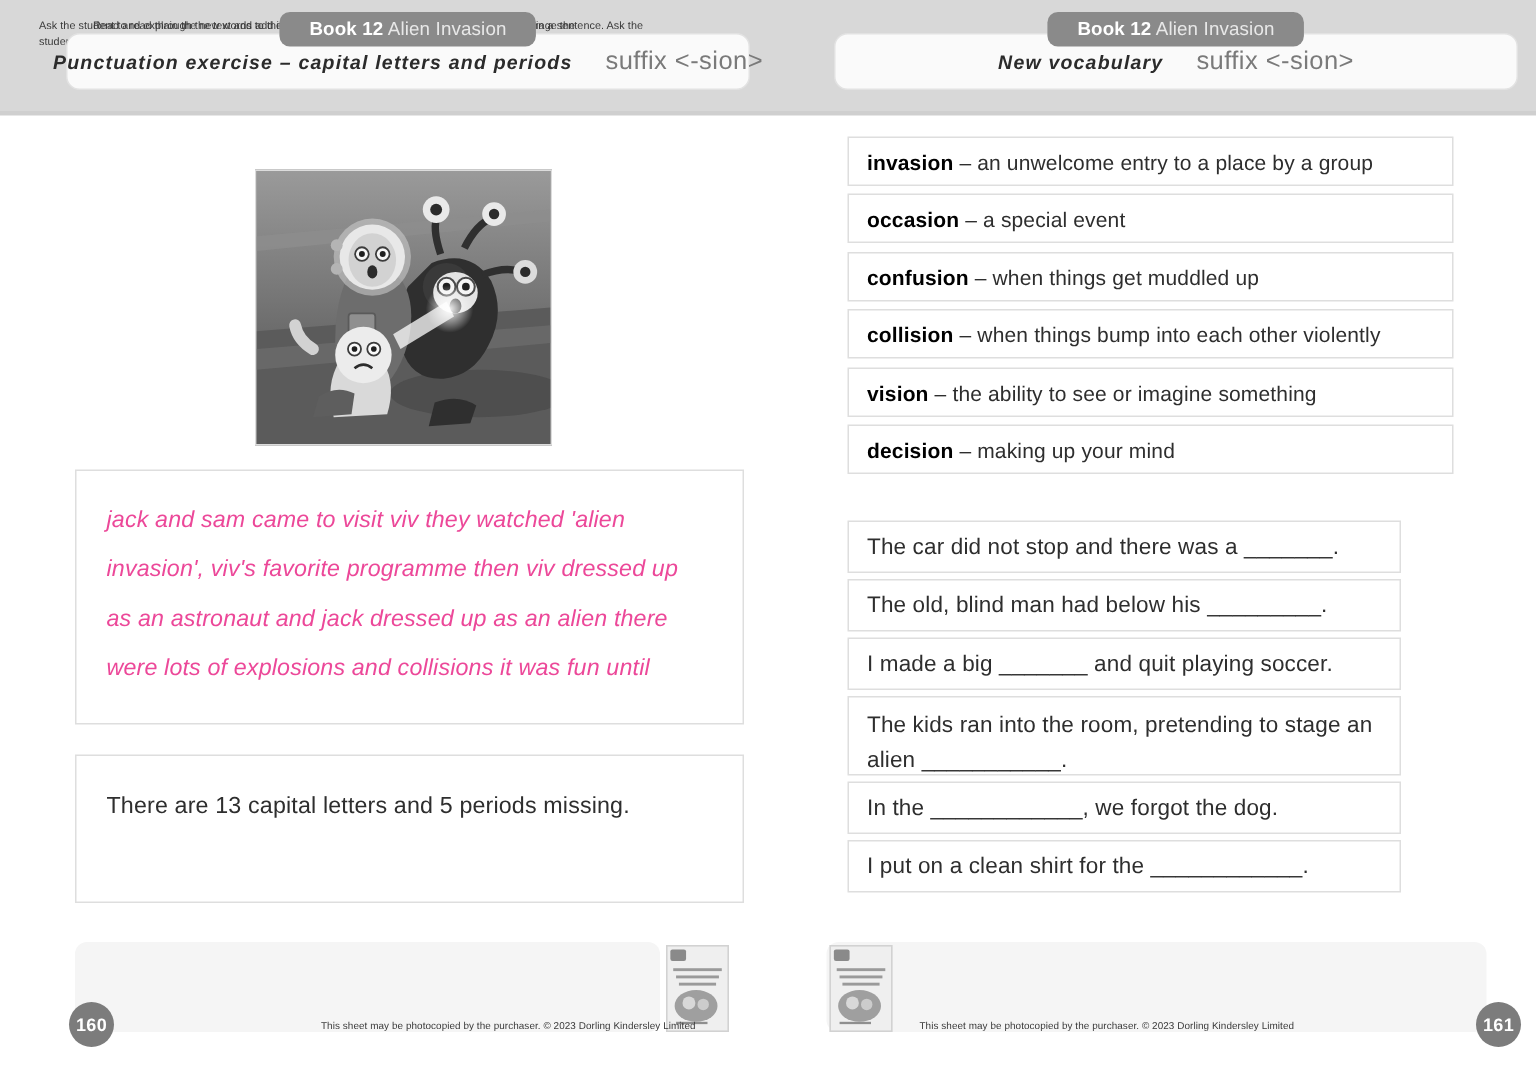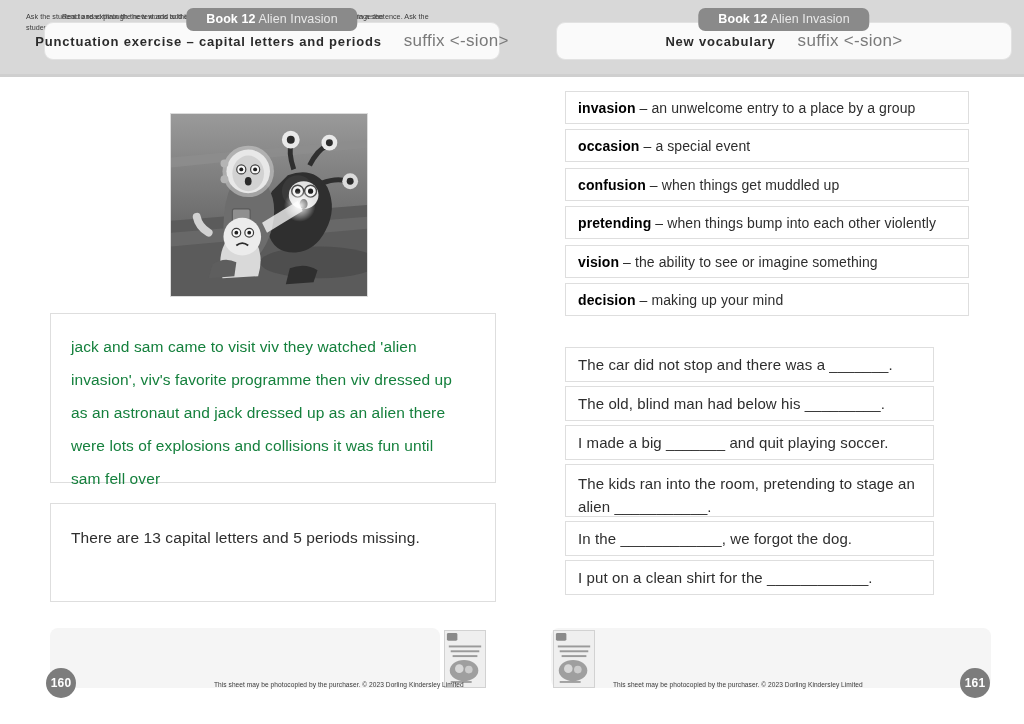--- a/index.html
+++ b/index.html
@@ -81,20 +81,21 @@
     justify-content: center;
     gap: 22px;
     z-index: 2;
   }
   .header-title {
     font-size: 13px;
     font-weight: bold;
     color: #2b2b2b;
     letter-spacing: .8px;
     white-space: nowrap;
+    font-style: italic;
   }
   .header-suffix {
     font-size: 17px;
     color: #7a7a7a;
     letter-spacing: .3px;
     white-space: nowrap;
   }
 
   
   .illustration-wrap {
@@ -115,24 +116,25 @@
     background: #ffffff;
     border: 1px solid #dedede;
   }
   .passage-box {
     left: 34px; top: 313px;
     width: 446px; height: 170px;
     padding: 16px 20px 0 20px;
   }
   .passage-line {
     font-size: 15.5px;
-    color: #15803d;
+    color: #ec4899;
     line-height: 33px;
     letter-spacing: .1px;
     white-space: nowrap;
+    font-style: italic;
   }
   .instruction-box {
     left: 34px; top: 503px;
     width: 446px; height: 99px;
     padding: 17px 20px 0 20px;
   }
   .instruction-line {
     font-size: 15.5px;
     color: #2e2e2e;
     line-height: 34px;
@@ -228,21 +230,21 @@
     color: #ffffff;
     font-size: 12px;
     font-weight: bold;
     display: flex;
     align-items: center;
     justify-content: center;
     letter-spacing: .2px;
     text-align: right;
   }
   .page-badge-left  { left: 30px;  top: 668px; }
-  .page-badge-right { left: 960px; top: 668px; }
+  .page-badge-right { left: 984px; top: 668px; }
 
   .book-thumb {
     position: absolute;
     width: 42px; height: 58px;
     background: #e6e6e6;
     border: 1px solid #d2d2d2;
     box-sizing: border-box;
     overflow: hidden;
   }
   .book-thumb-left  { left: 428px; top: 630px; }
@@ -337,21 +339,20 @@
         <path d="M42 152 q12 -8 24 -2 l-2 14 l-26 2 z" fill="#5e5e5e"></path>
         <path d="M120 156 q16 -6 28 2 l-4 12 l-28 2 z" fill="#2f2f2f"></path>
       </svg>
     </div>
 
     <div class="panel passage-box">
       <div class="passage-line">jack and sam came to visit viv they watched 'alien</div>
       <div class="passage-line">invasion', viv's favorite programme then viv dressed up</div>
       <div class="passage-line">as an astronaut and jack dressed up as an alien there</div>
       <div class="passage-line">were lots of explosions and collisions it was fun until</div>
-      <div class="passage-line">sam fell over</div>
     </div>
 
     <div class="panel instruction-box">
       <div class="instruction-line">There are 13 capital letters and 5 periods missing.</div>
     </div>
 
     <div class="footer-note footer-note-left"></div>
     <div class="note-text note-text-left">Ask the student to read through the text and add in capital letters and periods where necessary. Encourage the student to read the text aloud as this will help him/her identify where the sentences stop.</div>
 
     <div class="book-thumb book-thumb-left">
@@ -392,21 +393,21 @@
     </div>
     <div class="vocab-item" style="top:38px">
       <span class="vocab-word">occasion</span>
       <span class="vocab-def">–  a special event</span>
     </div>
     <div class="vocab-item" style="top:77px">
       <span class="vocab-word">confusion</span>
       <span class="vocab-def">– when things get muddled up</span>
     </div>
     <div class="vocab-item" style="top:115px">
-      <span class="vocab-word">pretending</span>
+      <span class="vocab-word">collision</span>
       <span class="vocab-def">– when things bump into each other violently</span>
     </div>
     <div class="vocab-item" style="top:154px">
       <span class="vocab-word">vision</span>
       <span class="vocab-def">– the ability to see or imagine something</span>
     </div>
     <div class="vocab-item" style="top:192px">
       <span class="vocab-word">decision</span>
       <span class="vocab-def">– making up your mind</span>
     </div>

